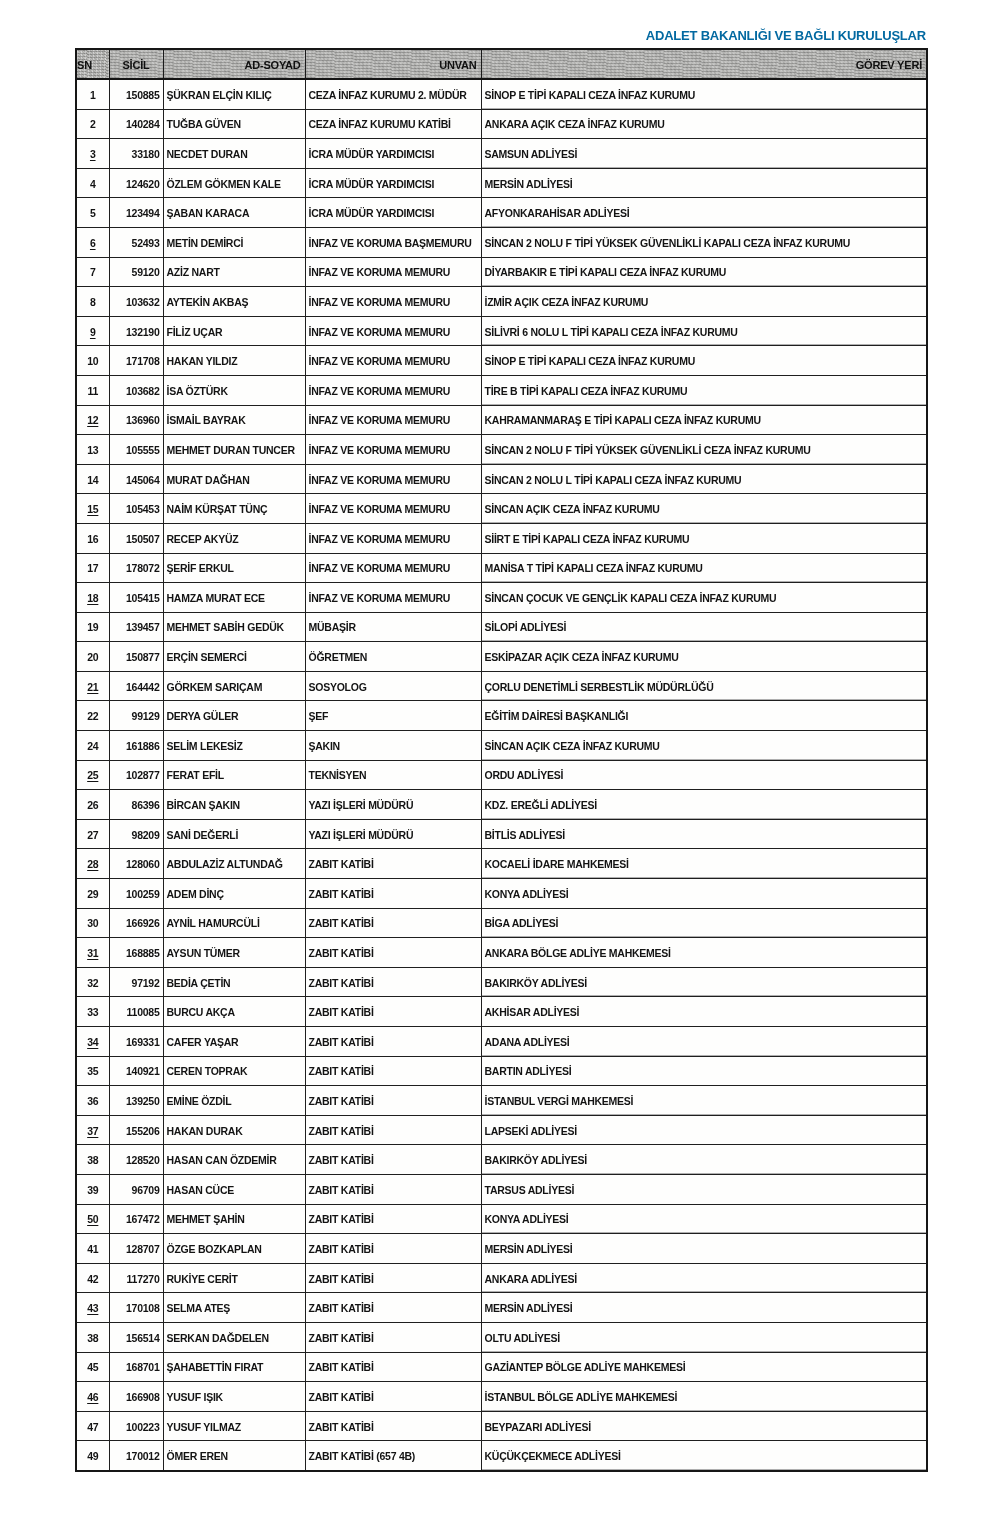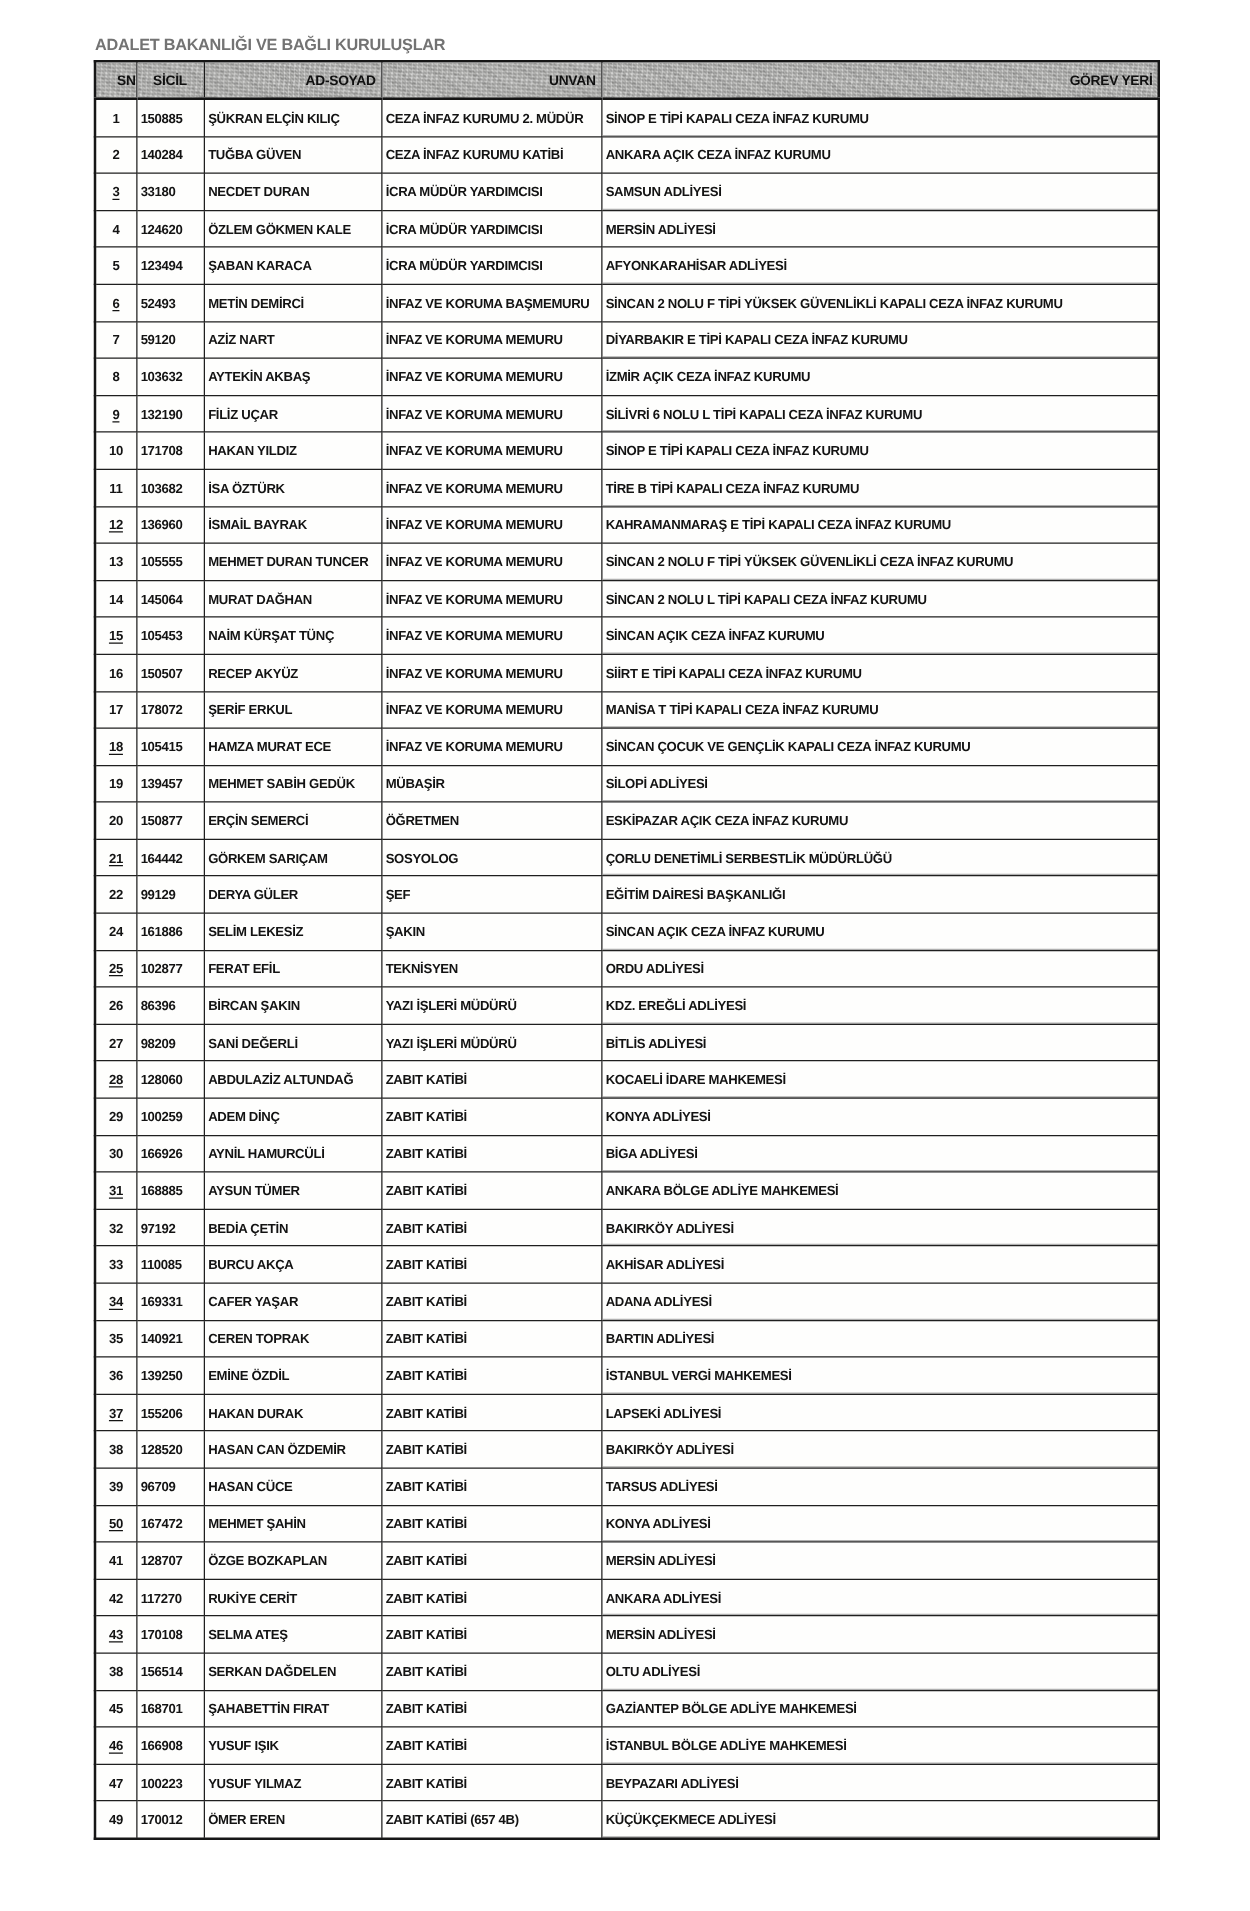--- a/index.html
+++ b/index.html
@@ -18,23 +18,24 @@
   .page {
     position: absolute;
     top: 28px;
     left: 75px;
     width: 851px;
   }
   .doc-title {
     font-size: 13px;
     font-weight: bold;
     letter-spacing: -0.2px;
-    color: #737373;
+    color: #0369a1;
     margin: 0 0 5px 1px;
     white-space: nowrap;
+    text-align: right;
   }
   table.personnel {
     border-collapse: collapse;
     table-layout: fixed;
     width: 851px;
     border: 2px solid #161616;
   }
   col.c-sn   { width: 33px; }
   col.c-sicil{ width: 54px; }
   col.c-name { width: 142px; }
@@ -51,40 +52,40 @@
     border: 1px solid #1a1a1a;
     border-bottom: 2px solid #141414;
     background:
       repeating-linear-gradient(3deg, rgba(20,20,20,0.22) 0 1px, rgba(0,0,0,0) 1px 3px),
       repeating-linear-gradient(93deg, rgba(255,255,255,0.35) 0 1px, rgba(0,0,0,0) 1px 4px),
       repeating-linear-gradient(45deg, rgba(40,40,40,0.15) 0 1px, rgba(0,0,0,0) 1px 2px),
       #bfbfbd;
     white-space: nowrap;
     overflow: hidden;
   }
-  thead th.th-sn { text-align: right; padding-left: 0; padding-right: 0; }
+  thead th.th-sn { text-align: left; padding-left: 0; padding-right: 0; }
   thead th.th-sicil { text-align: center; }
   tbody td {
     height: 27.6px;
     font-size: 10.5px;
     font-weight: bold;
     letter-spacing: -0.25px;
     padding: 1px 3px 0 3px;
     border: 1px solid #1f1f1f;
     color: #131313;
     white-space: nowrap;
     overflow: visible;
     background: #fefefd;
   }
   tbody td.cell-sn {
     text-align: center;
     padding: 1px 0 0 0;
   }
   tbody td.cell-sicil {
-    text-align: left;
+    text-align: right;
   }
   tbody td.cell-name,
   tbody td.cell-title,
   tbody td.cell-duty {
     text-align: left;
   }
   
   tbody tr:nth-child(2n+1) td.cell-duty {
     box-shadow: inset 0 -2px 0 -1px rgba(30,30,30,0.35);
   }

